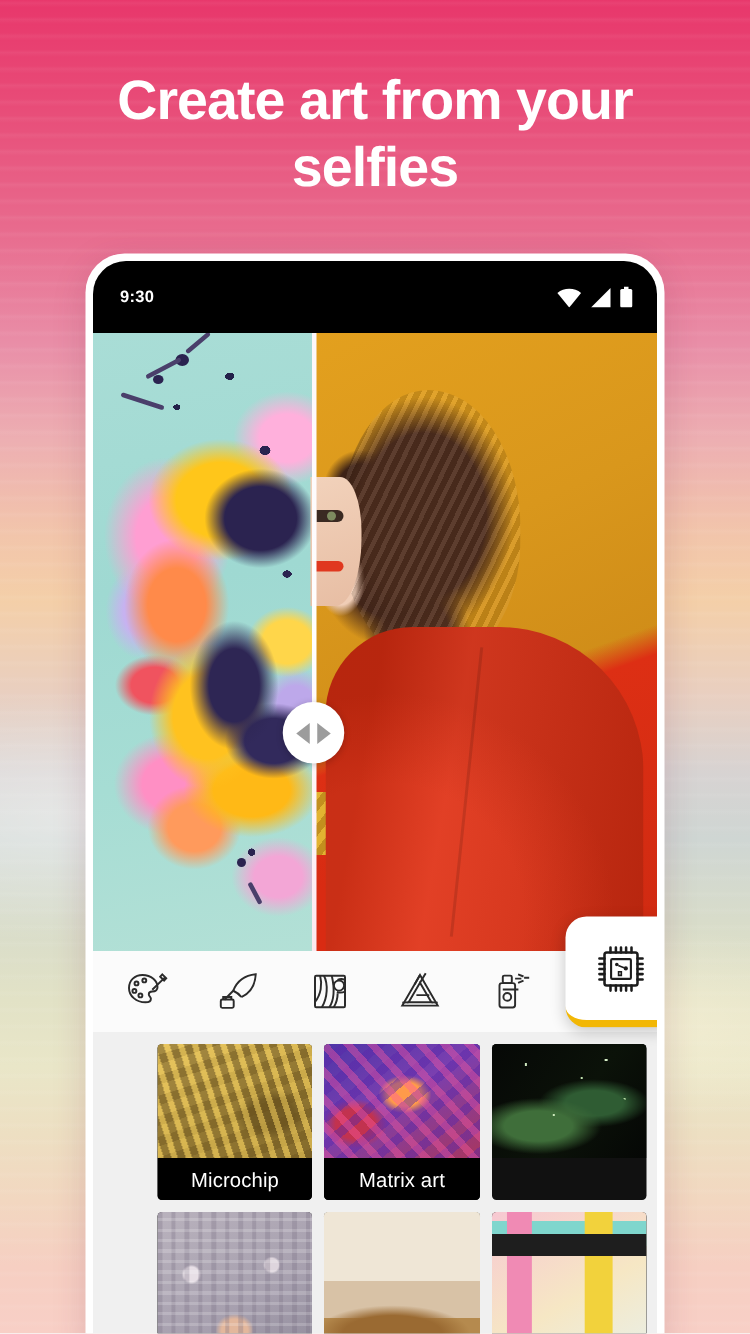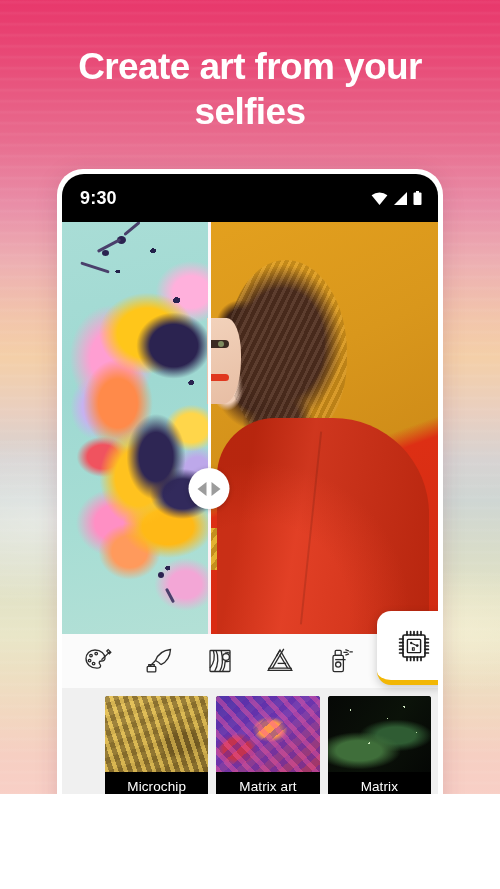--- a/index.html
+++ b/index.html
@@ -6,21 +6,21 @@
 
   html, body {
     width:500px; height:889px;
     overflow:hidden;
     font-family:"Liberation Sans", sans-serif;
   }
 
   
   .promo-page {
     position:relative;
-    width:500px; height:794px;
+    width:500px; height:889px;
     overflow:hidden;
     background:
       linear-gradient(180deg,
         #e8376b 0%,
         #e84c78 8%,
         #e86a8d 17%,
         #e98fa8 26%,
         #edafb2 33%,
         #f2c5ab 40%,
         #f4cfa8 45%,
@@ -87,21 +87,21 @@
 
   
   .statusbar {
     position:relative;
     height:48px;
     background:#000000;
     display:flex; align-items:center;
     padding:0 16px 0 18px;
     color:#ffffff;
   }
-  .status-time { font-size:18px; font-weight:bold; letter-spacing:.2px; }
+  .status-time { font-size:11px; font-weight:bold; letter-spacing:.2px; }
   .status-icons { margin-left:auto; display:flex; align-items:center; gap:5px; }
   .ic-wifi, .ic-signal, .ic-batt { display:block; }
 
   
   .compare {
     position:relative;
     height:412px;
     overflow:hidden;
   }
   .half { position:absolute; top:0; bottom:0; }
@@ -464,21 +464,20 @@
           <div class="thumb">
             <div class="thumb-img art-microchip"></div>
             <div class="thumb-label">Microchip</div>
           </div>
           <div class="thumb">
             <div class="thumb-img art-pixel"></div>
             <div class="thumb-label">Matrix art</div>
           </div>
           <div class="thumb">
             <div class="thumb-img art-matrix"></div>
-            <div class="thumb-label">Matrix</div>
           </div>
         </div>
 
         <div class="grid-row">
           <div class="thumb">
             <div class="thumb-img art-floral" style="height:104px"></div>
           </div>
           <div class="thumb">
             <div class="thumb-img art-landscape" style="height:104px"></div>
           </div>

